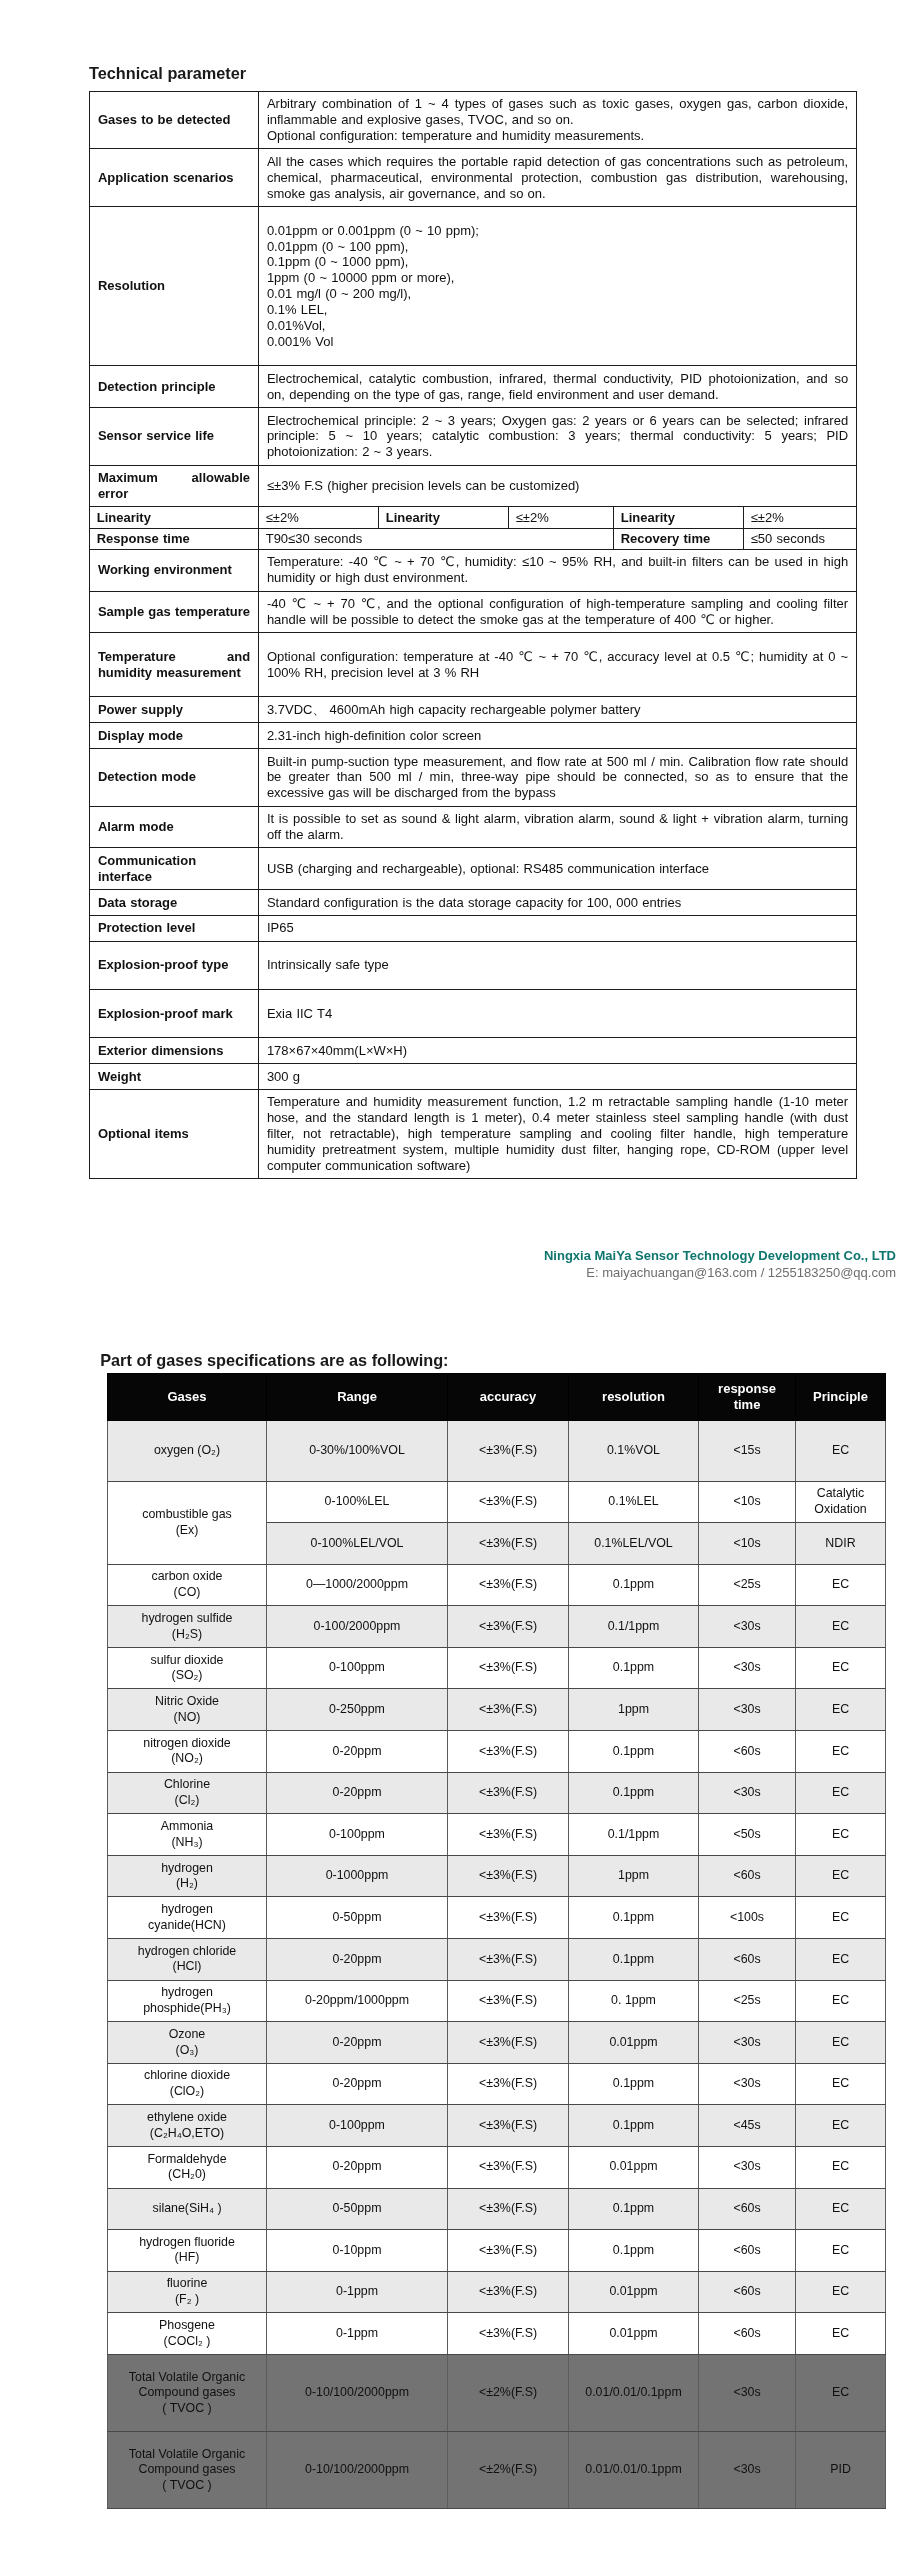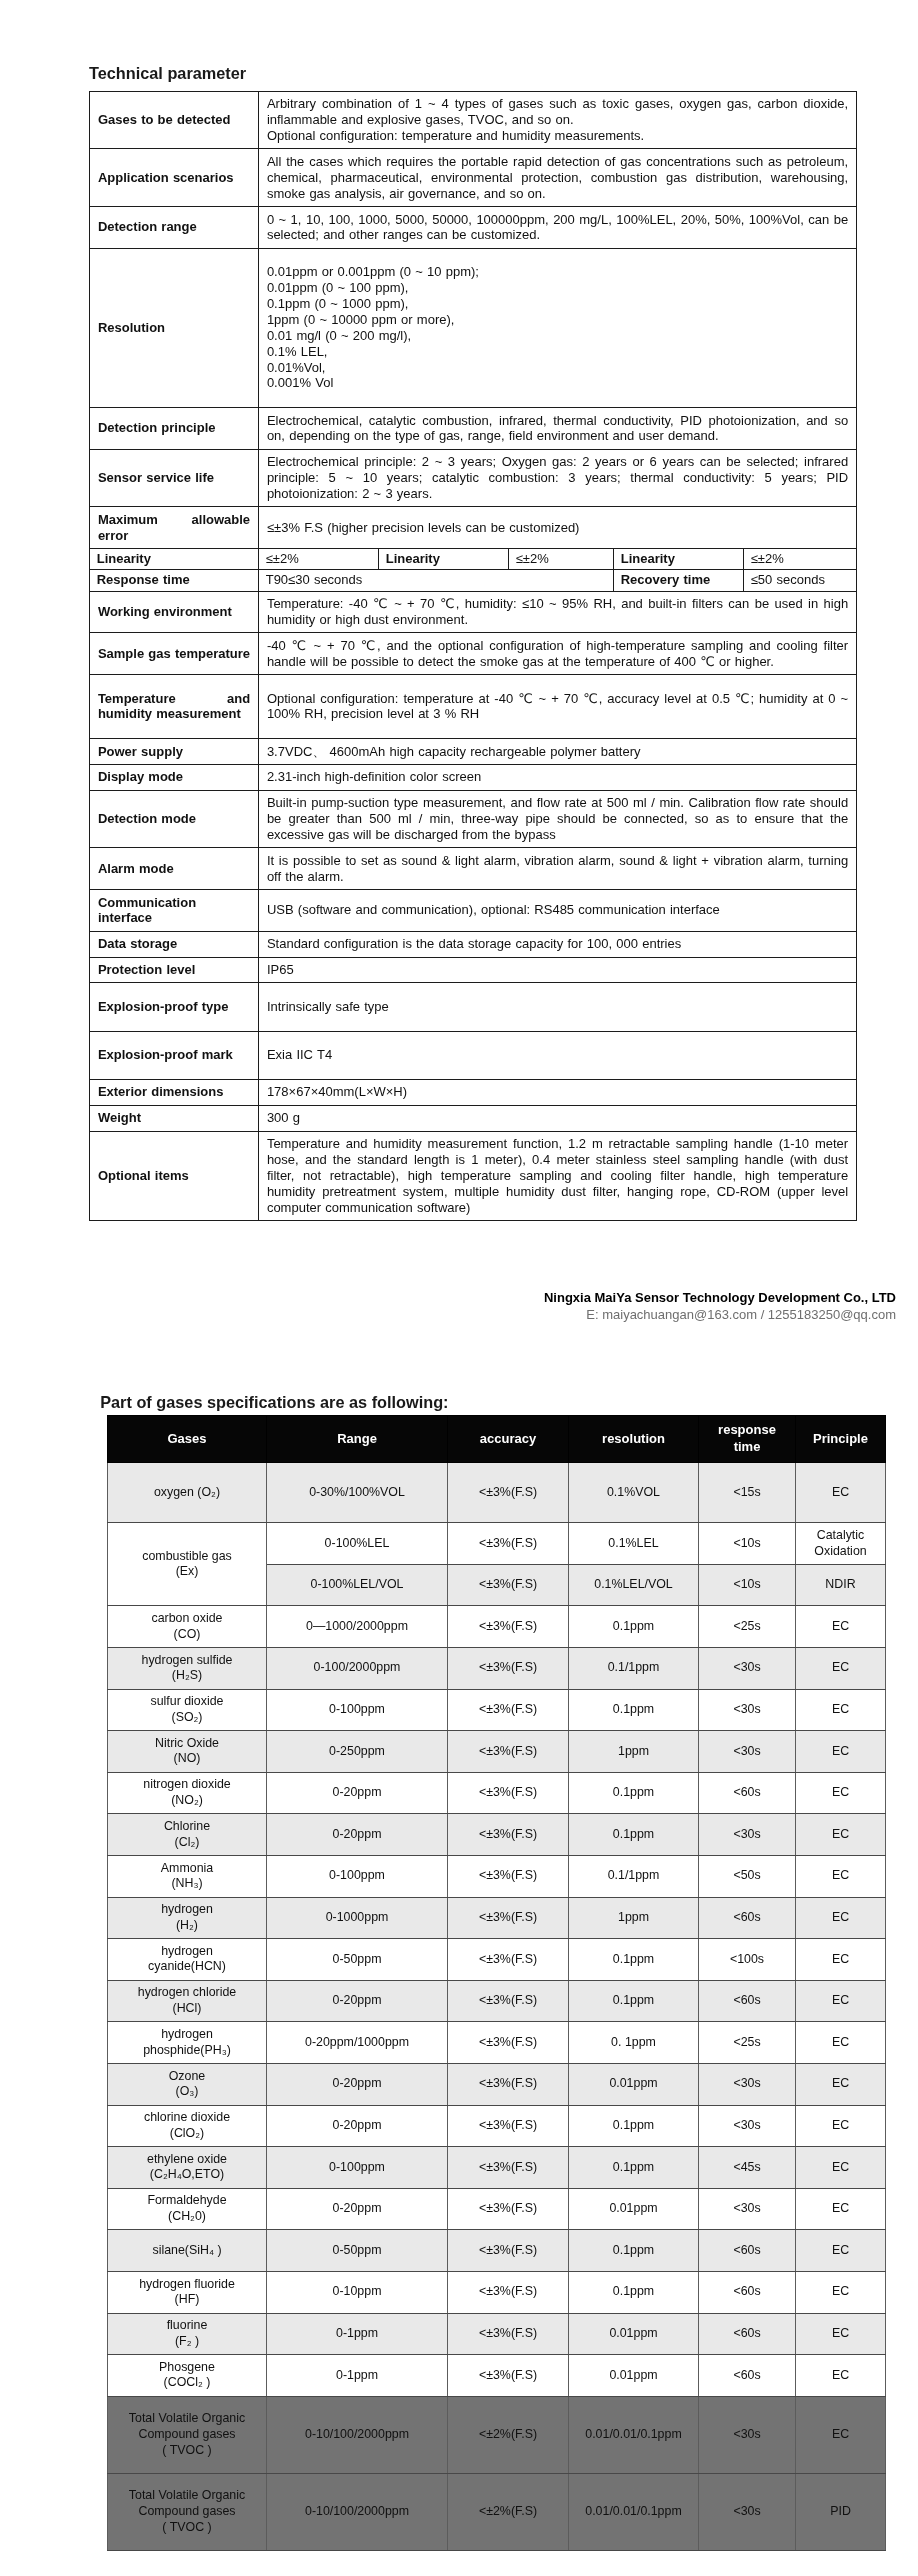--- a/index.html
+++ b/index.html
@@ -42,21 +42,21 @@
     border-top:1.7px solid #484848; border-bottom:1.7px solid #484848;
     padding:2.8px 3.4px; height:35px; white-space:pre-line;
   }
   #t2 tr.row-white td { background:#ffffff; }
   #t2 tr.row-gray  td { background:#e9e9e9; }
   #t2 tr.row-dark  td { background:#737373; padding-top:14.6px; padding-bottom:14.6px; }
   #t2 tr.row-tall2 td { height:54px;margin-left:18px; }
 
   
   .footer-block { width:807px; text-align:right; }
-  .footer-company { font-size:13px; font-weight:bold; color:#000000; line-height:1.3; }
+  .footer-company { font-size:13px; font-weight:bold; color:#0f766e; line-height:1.3; }
   .footer-email   { font-size:13px; color:#6e6e6e; line-height:1.3; }
   .footer-1 { margin-top:69px; }
 
   .gases-heading { margin-top:69px; margin-bottom:3px; margin-left:11.2px; }
 </style>
 </head>
 <body>
 
 <div class="page">
 
@@ -74,24 +74,20 @@
     <tbody>
         <tr>
           <td class="p-label">Gases to be detected</td>
           <td class="p-value" colspan="5">Arbitrary combination of 1 ~ 4 types of gases such as toxic gases, oxygen gas, carbon dioxide, inflammable and explosive gases, TVOC, and so on.
 Optional configuration: temperature and humidity measurements.</td>
         </tr>
         <tr>
           <td class="p-label">Application scenarios</td>
           <td class="p-value" colspan="5">All the cases which requires the portable rapid detection of gas concentrations such as petroleum, chemical, pharmaceutical, environmental protection, combustion gas distribution, warehousing, smoke gas analysis, air governance, and so on.</td>
         </tr>
-        <tr>
-          <td class="p-label">Detection range</td>
-          <td class="p-value" colspan="5">0 ~ 1, 10, 100, 1000, 5000, 50000, 100000ppm, 200 mg/L, 100%LEL, 20%, 50%, 100%Vol, can be selected; and other ranges can be customized.</td>
-        </tr>
         <tr class="row-tall">
           <td class="p-label">Resolution</td>
           <td class="p-value" colspan="5">0.01ppm or 0.001ppm (0 ~ 10 ppm);
 0.01ppm (0 ~ 100 ppm),
 0.1ppm (0 ~ 1000 ppm),
 1ppm (0 ~ 10000 ppm or more),
 0.01 mg/l (0 ~ 200 mg/l),
 0.1% LEL,
 0.01%Vol,
 0.001% Vol</td>
@@ -145,21 +141,21 @@
         <tr>
           <td class="p-label">Detection mode</td>
           <td class="p-value" colspan="5">Built-in pump-suction type measurement, and flow rate at 500 ml / min. Calibration flow rate should be greater than 500 ml / min, three-way pipe should be connected, so as to ensure that the excessive gas will be discharged from the bypass</td>
         </tr>
         <tr>
           <td class="p-label">Alarm mode</td>
           <td class="p-value" colspan="5">It is possible to set as sound &amp; light alarm, vibration alarm, sound &amp; light + vibration alarm, turning off the alarm.</td>
         </tr>
         <tr>
           <td class="p-label">Communication interface</td>
-          <td class="p-value" colspan="5">USB (software and communication), optional: RS485 communication interface</td>
+          <td class="p-value" colspan="5">USB (charging and rechargeable), optional: RS485 communication interface</td>
         </tr>
         <tr>
           <td class="p-label">Data storage</td>
           <td class="p-value" colspan="5">Standard configuration is the data storage capacity for 100, 000 entries</td>
         </tr>
         <tr>
           <td class="p-label">Protection level</td>
           <td class="p-value" colspan="5">IP65</td>
         </tr>
         <tr class="row-tall">

